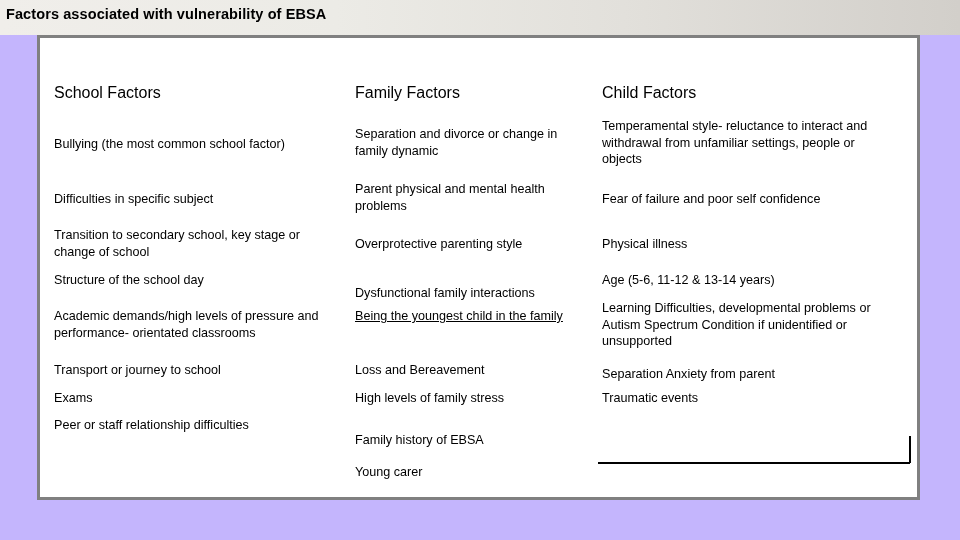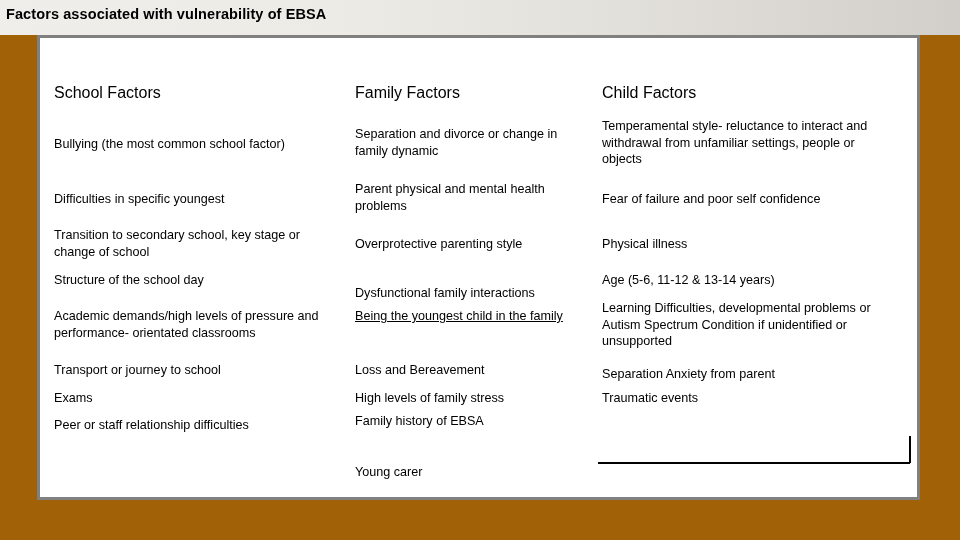--- a/index.html
+++ b/index.html
@@ -12,21 +12,21 @@
     overflow: hidden;
     background: #cbc8c3;
     font-family: "Liberation Sans", sans-serif;
     -webkit-font-smoothing: none;
   }
 
   .slide {
     position: relative;
     width: 960px;
     height: 540px;
-    background: #a16207;
+    background: #c4b5fd;
   }
 
   
   .header-band {
     position: absolute;
     left: 0;
     top: 0;
     width: 960px;
     height: 35px;
     background: linear-gradient(to right, #f0eeea 0%, #ecebe6 35%, #e2e0db 65%, #d2cfca 100%);
@@ -115,40 +115,40 @@
 
   <div class="slide-title">Factors associated with vulnerability of EBSA</div>
 
   <div class="content-panel">
     <div class="columns">
 
       <div class="column col-school">
         <div class="col-header" style="top:46px;">School Factors</div>
 
         <div class="cell" style="top:98px;  width:292px;">Bullying (the most common school factor)</div>
-        <div class="cell" style="top:153px; width:292px;">Difficulties in specific youngest</div>
+        <div class="cell" style="top:153px; width:292px;">Difficulties in specific subject</div>
         <div class="cell" style="top:189px; width:282px;">Transition to secondary school, key stage or change of school</div>
         <div class="cell" style="top:234px; width:292px;">Structure of the school day</div>
         <div class="cell" style="top:270px; width:296px;">Academic demands/high levels of pressure and performance- orientated classrooms</div>
         <div class="cell" style="top:324px; width:292px;">Transport or journey to school</div>
         <div class="cell" style="top:352px; width:292px;">Exams</div>
         <div class="cell" style="top:379px; width:292px;">Peer or staff relationship difficulties</div>
       </div>
 
       <div class="column col-family">
         <div class="col-header" style="top:46px;">Family Factors</div>
 
         <div class="cell" style="top:88px;  width:232px;">Separation and divorce or change in family dynamic</div>
         <div class="cell" style="top:143px; width:232px;">Parent physical and mental health problems</div>
         <div class="cell" style="top:198px; width:232px;">Overprotective parenting style</div>
         <div class="cell" style="top:247px; width:232px;">Dysfunctional family interactions</div>
         <div class="cell" style="top:270px; width:215px;text-decoration:underline;">Being the youngest child in the family</div>
         <div class="cell" style="top:324px; width:232px;">Loss and Bereavement</div>
         <div class="cell" style="top:352px; width:232px;">High levels of family stress</div>
-        <div class="cell" style="top:375px; width:232px;">Family history of EBSA</div>
+        <div class="cell" style="top:394px; width:232px;">Family history of EBSA</div>
         <div class="cell" style="top:426px; width:232px;">Young carer</div>
       </div>
 
       <div class="column col-child">
         <div class="col-header" style="top:46px;">Child Factors</div>
 
         <div class="cell" style="top:80px;  width:296px;">Temperamental style- reluctance to interact and withdrawal from unfamiliar settings, people or objects</div>
         <div class="cell" style="top:153px; width:296px;">Fear of failure and poor self confidence</div>
         <div class="cell" style="top:198px; width:296px;">Physical illness</div>
         <div class="cell" style="top:234px; width:296px;">Age (5-6, 11-12 &amp; 13-14 years)</div>

